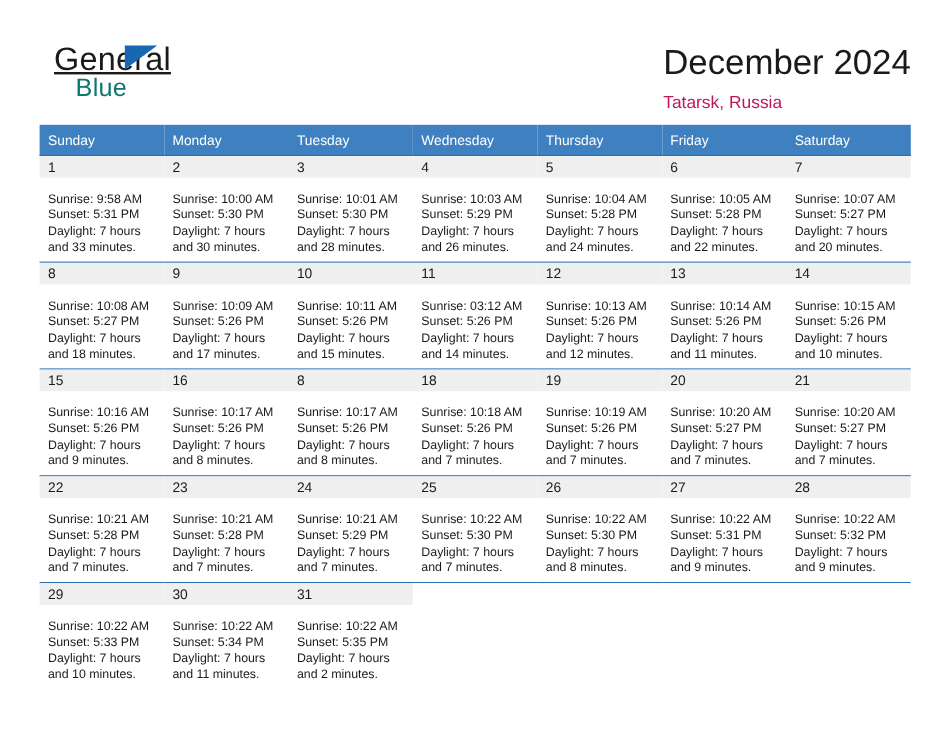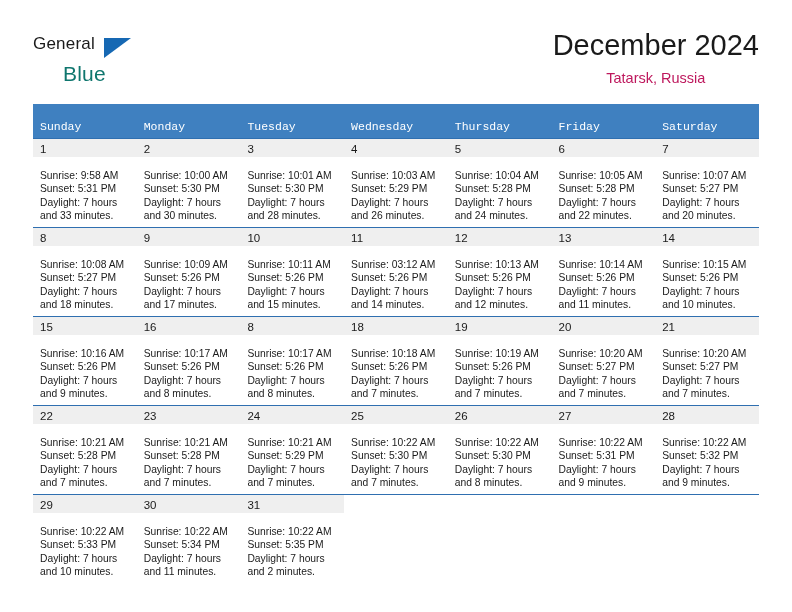--- a/index.html
+++ b/index.html
@@ -31,26 +31,27 @@
   }
   .brand {
     position: absolute;
     left: 0;
     top: 6px;
     width: 200px;
     height: 56px;
   }
   .brand-general {
     position: absolute;
-    left: 0;
+    left: 12px;
     top: 0;
-    font-size: 17px;
+    font-size: 27px;
     letter-spacing: 0.2px;
     color: #1a1a1a;
     font-family: "Liberation Sans", sans-serif;
+    text-decoration: underline;
   }
   .brand-blue {
     position: absolute;
     left: 30px;
     top: 28px;
     font-size: 21px;
     letter-spacing: 0.2px;
     color: #0f766e;
     font-family: "Liberation Sans", sans-serif;
   }
@@ -60,22 +61,22 @@
     top: 4px;
     width: 0;
     height: 0;
     border-left: 27px solid #1668b3;
     border-bottom: 20px solid transparent;
   }
 
   .titles {
     position: absolute;
     right: 0;
-    top: 0;
-    text-align: center;
+    top: 8px;
+    text-align: left;
   }
   .month-title {
     font-size: 29px;
     font-weight: normal;
     color: #1a1a1a;
     line-height: 34px;
     white-space: nowrap;
   }
   .location {
     font-size: 14.5px;
@@ -93,24 +94,23 @@
     width: 726px;
     border-collapse: collapse;
     table-layout: fixed;
   }
   .calendar th {
     background: #3f80c0;
     color: #ffffff;
     font-size: 11.5px;
     font-weight: normal;
     text-align: left;
-    padding: 16px 0 5px 7px;
+    padding: 8px 0 5px 7px;
     height: 12px;
     border: none;
-    font-family: Liberation Mono, monospace;
   }
   .calendar td {
     vertical-align: top;
     padding: 0;
     width: 103.7px;
     height: 88px;
     border: none;
     background: #ffffff;
   }
   .cell {

